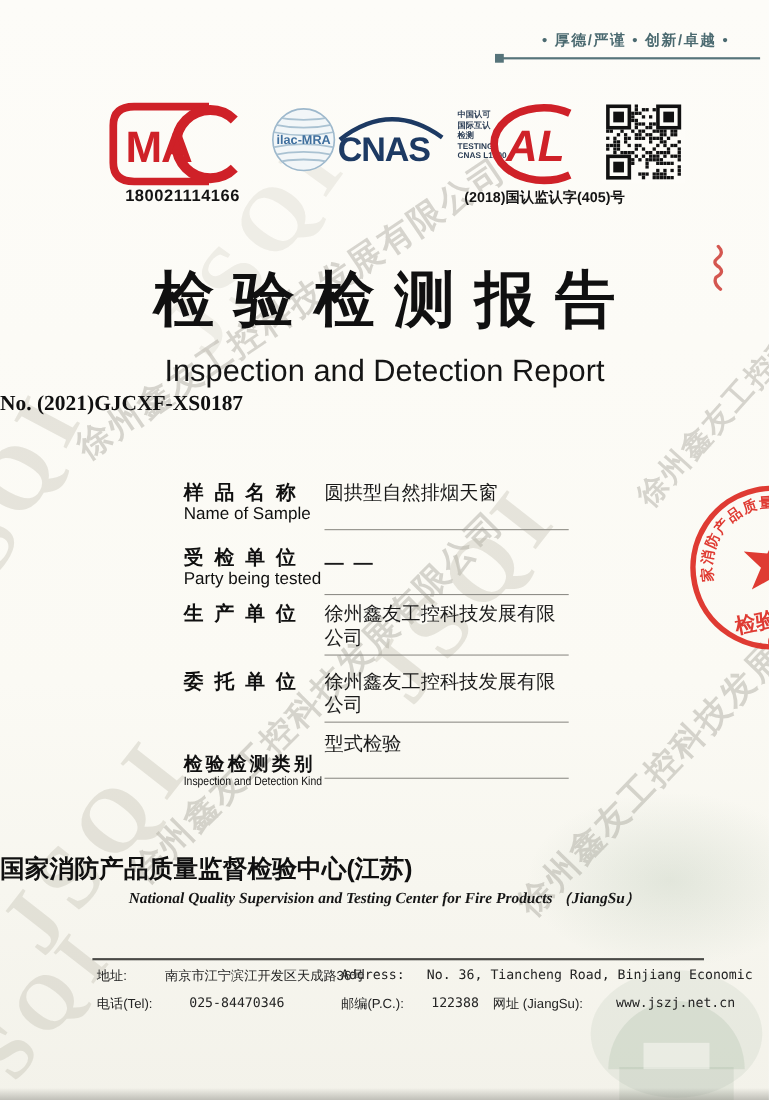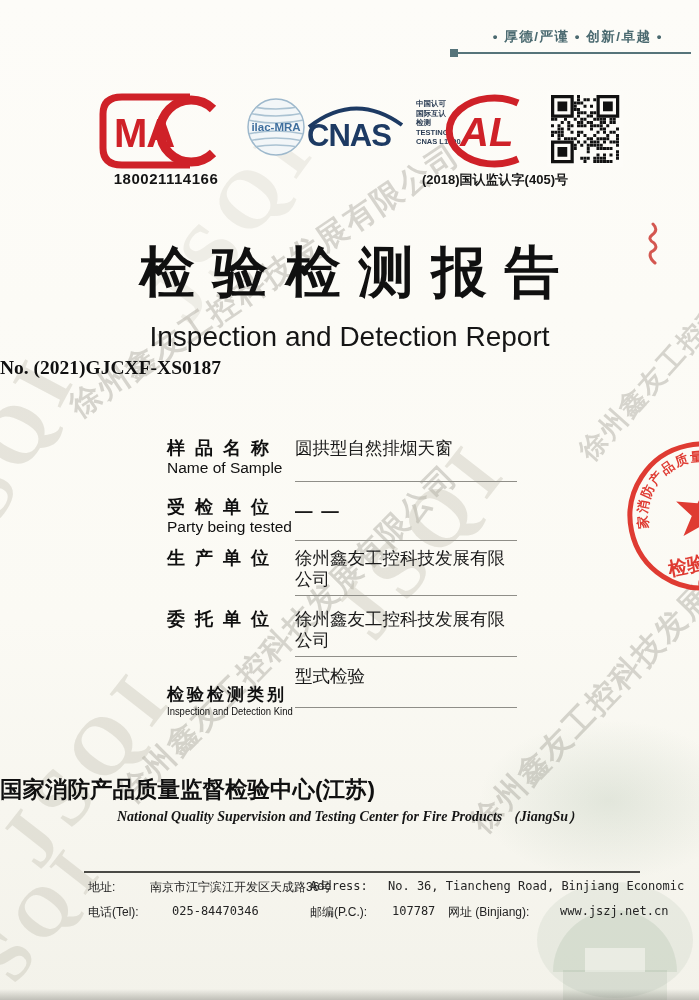--- a/index.html
+++ b/index.html
@@ -328,22 +328,22 @@
   <div class="issuer-en">National Quality Supervision and Testing Center for Fire Products （JiangSu）</div>
 
   <div class="frule"></div>
   <div class="fitem fzh" style="left:88px;top:879px;">地址:</div>
   <div class="fitem fzh" style="left:150px;top:879px;">南京市江宁滨江开发区天成路36号</div>
   <div class="fitem" style="left:310px;top:879px;">Address:</div>
   <div class="fitem" style="left:388px;top:879px;">No. 36, Tiancheng Road, Binjiang Economic</div>
   <div class="fitem fzh" style="left:88px;top:904px;">电话(Tel):</div>
   <div class="fitem" style="left:172px;top:904px;">025-84470346</div>
   <div class="fitem fzh" style="left:310px;top:904px;text-align:right;">邮编(P.C.):</div>
-  <div class="fitem" style="left:392px;top:904px;">107787</div>
-  <div class="fitem fzh" style="left:448px;top:904px;">网址 (Binjiang):</div>
+  <div class="fitem" style="left:392px;top:904px;">122388</div>
+  <div class="fitem fzh" style="left:448px;top:904px;">网址 (JiangSu):</div>
   <div class="fitem" style="left:560px;top:904px;">www.jszj.net.cn</div>
 
   <svg class="logo" style="left:604px;top:428px;" width="185" height="180" viewBox="0 0 185 180">
     <g transform="rotate(-12 98 88)" opacity="0.92">
       <circle cx="98" cy="88" r="72" fill="none" stroke="#dd2b22" stroke-width="5"></circle>
       <defs>
           <path id="ringPath" d="M 43 88 A 55 55 0 1 1 153 88"></path>
         </defs>
       <text font-size="13" font-weight="800" fill="#dd2b22" letter-spacing="1.5" font-family="Liberation Sans,sans-serif">
         <textPath href="#ringPath" startOffset="50%" text-anchor="middle">国家消防产品质量监督检验中心</textPath>

